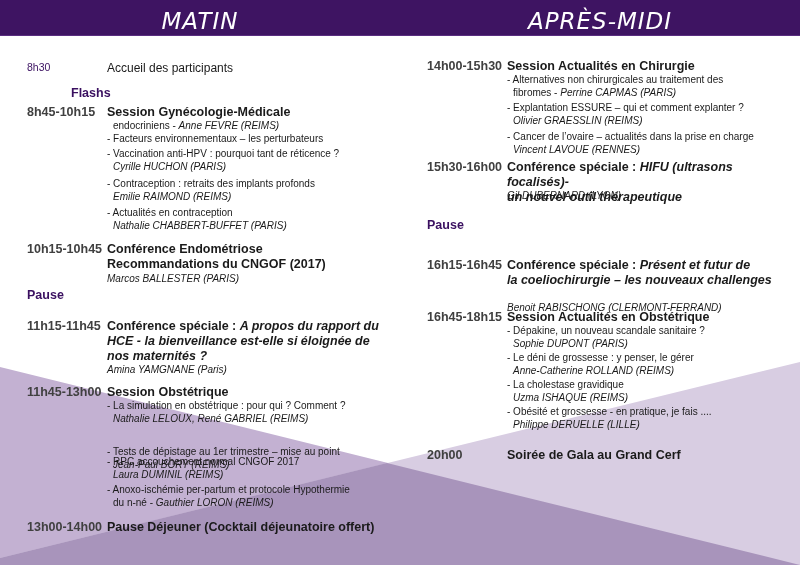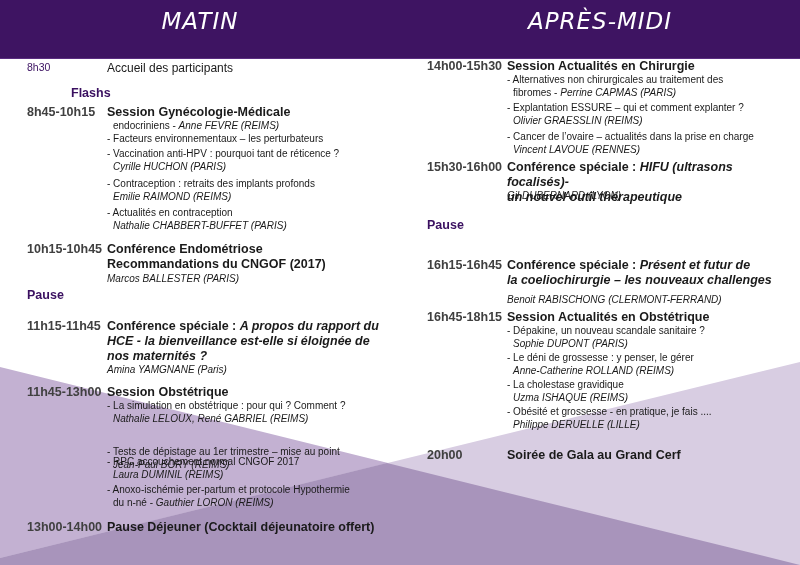--- a/index.html
+++ b/index.html
@@ -1,19 +1,19 @@
 <!DOCTYPE html>
 <html><head>
   <meta charset="utf-8">
   <style>
     * { box-sizing: border-box; margin: 0; padding: 0; }
     html, body { width: 800px; height: 565px; overflow: hidden; background: #ffffff; }
     body { position: relative; font-family: "Liberation Sans", "DejaVu Sans", sans-serif; color: #1a1a1a; }
     .bg { position: absolute; left: 0; top: 0; width: 800px; height: 565px; z-index: 0; }
-    .header { position: absolute; left: 0; top: 0; width: 800px; height: 59px; background: #3e1462; border-bottom: 1px solid #5a2d80; z-index: 2; }
+    .header { position: absolute; left: 0; top: 0; width: 800px; height: 36px; background: #3e1462; border-bottom: 1px solid #5a2d80; z-index: 2; }
     .header-title { position: absolute; top: 8px; width: 400px; text-align: center; color: #ffffff; font-family: "DejaVu Sans", sans-serif; font-style: oblique; font-size: 23px; letter-spacing: 1px; }
     .header-title.left { left: 0; }
     .header-title.right { left: 400px; }
     .col { position: absolute; top: 0; z-index: 3; }
     .row { position: absolute; }
     .time { position: absolute; left: 0; top: 0; color: #404040; font-weight: bold; font-size: 12.5px; white-space: nowrap; }
     .time.small { font-weight: normal; font-size: 10.5px; color: #3a1060; }
     .label { position: absolute; color: #3a1060; font-weight: bold; font-size: 12.5px; }
     .title { position: absolute; left: 80px; top: 0; font-weight: bold; font-size: 12.5px; line-height: 15px; color: #1a1a1a; width: 300px; }
     .title .it { font-style: italic; }
@@ -144,21 +144,21 @@
   </div>
 
   <div class="label" style="left:0; top:218px;">Pause</div>
 
   <div class="row" style="top:258px; width:373px;">
     <span class="time">16h15-16h45</span>
     <div class="title" style="width:290px;">
       <div><span>Conférence spéciale : </span><span class="it">Présent et futur de</span></div>
       <div class="it">la coeliochirurgie – les nouveaux challenges</div>
     </div>
-    <span class="title-speaker" style="top:36px;">Benoit RABISCHONG (CLERMONT-FERRAND)</span>
+    <span class="title-speaker" style="top:44px;">Benoit RABISCHONG (CLERMONT-FERRAND)</span>
   </div>
 
   <div class="row" style="top:310px; width:373px;">
     <span class="time">16h45-18h15</span>
     <span class="title">Session Actualités en Obstétrique</span>
     <div class="sub" style="top:15px;">
       <div>- Dépakine, un nouveau scandale sanitaire ?</div>
       <div class="speaker-line">Sophie DUPONT (PARIS)</div>
     </div>
     <div class="sub" style="top:42px;">

